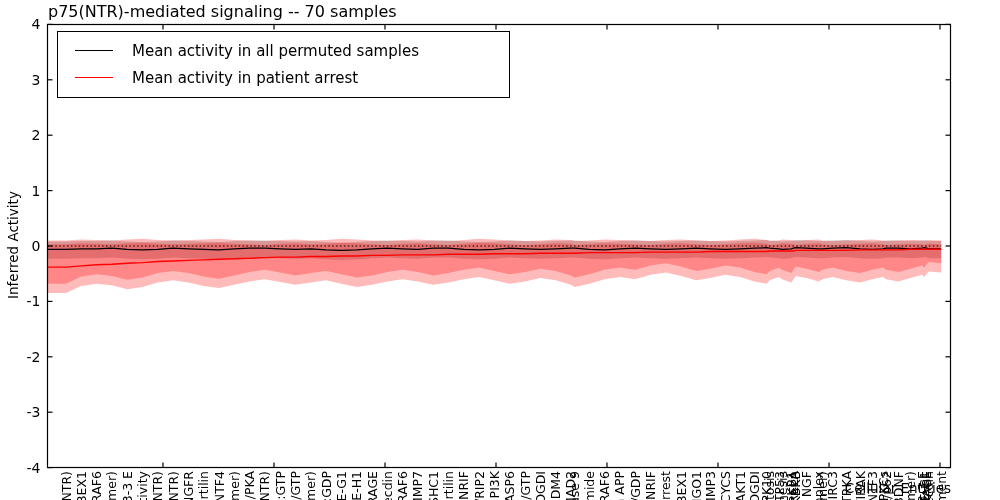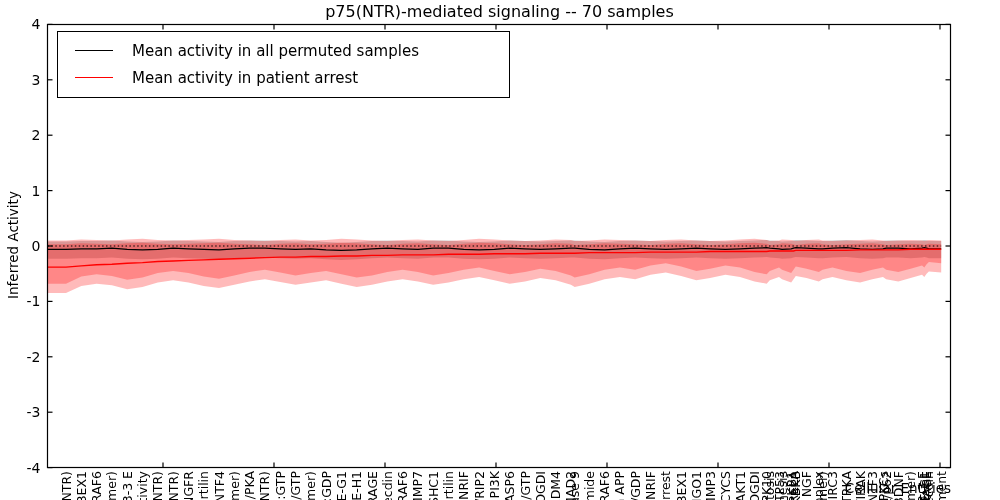--- a/index.html
+++ b/index.html
@@ -1,18 +1,18 @@
 <!DOCTYPE html>
 <html><head>
 <meta charset="utf-8">
 <style>
   html,body{margin:0;padding:0;background:#ffffff;}
   .figure{position:relative;width:1000px;height:500px;background:#ffffff;
           font-family:"DejaVu Sans",sans-serif;color:#000;overflow:hidden;}
-  .title{position:absolute;top:2px;left:48px;width:903px;text-align:center;
+  .title{position:absolute;top:2px;left:48px;width:903px;
          font-size:16px;}
   .xlabel{position:absolute;top:480px;left:48px;width:903px;text-align:right;
           font-size:13.5px;}
   .ylabel{position:absolute;left:-57px;top:237px;width:140px;text-align:center;
           font-size:13.5px;transform:rotate(-90deg);}
   .legend{position:absolute;left:57px;top:31px;width:453px;background:#ffffff;
           border:1.6px solid #000;box-sizing:border-box;padding:5px 16px 6px 0;}
   .legend-row{display:flex;align-items:center;height:27px;}
   .legend-swatch{width:38px;height:0;border-top:1.7px solid #000;
                  margin-left:17px;margin-right:19px;flex:0 0 auto;}

